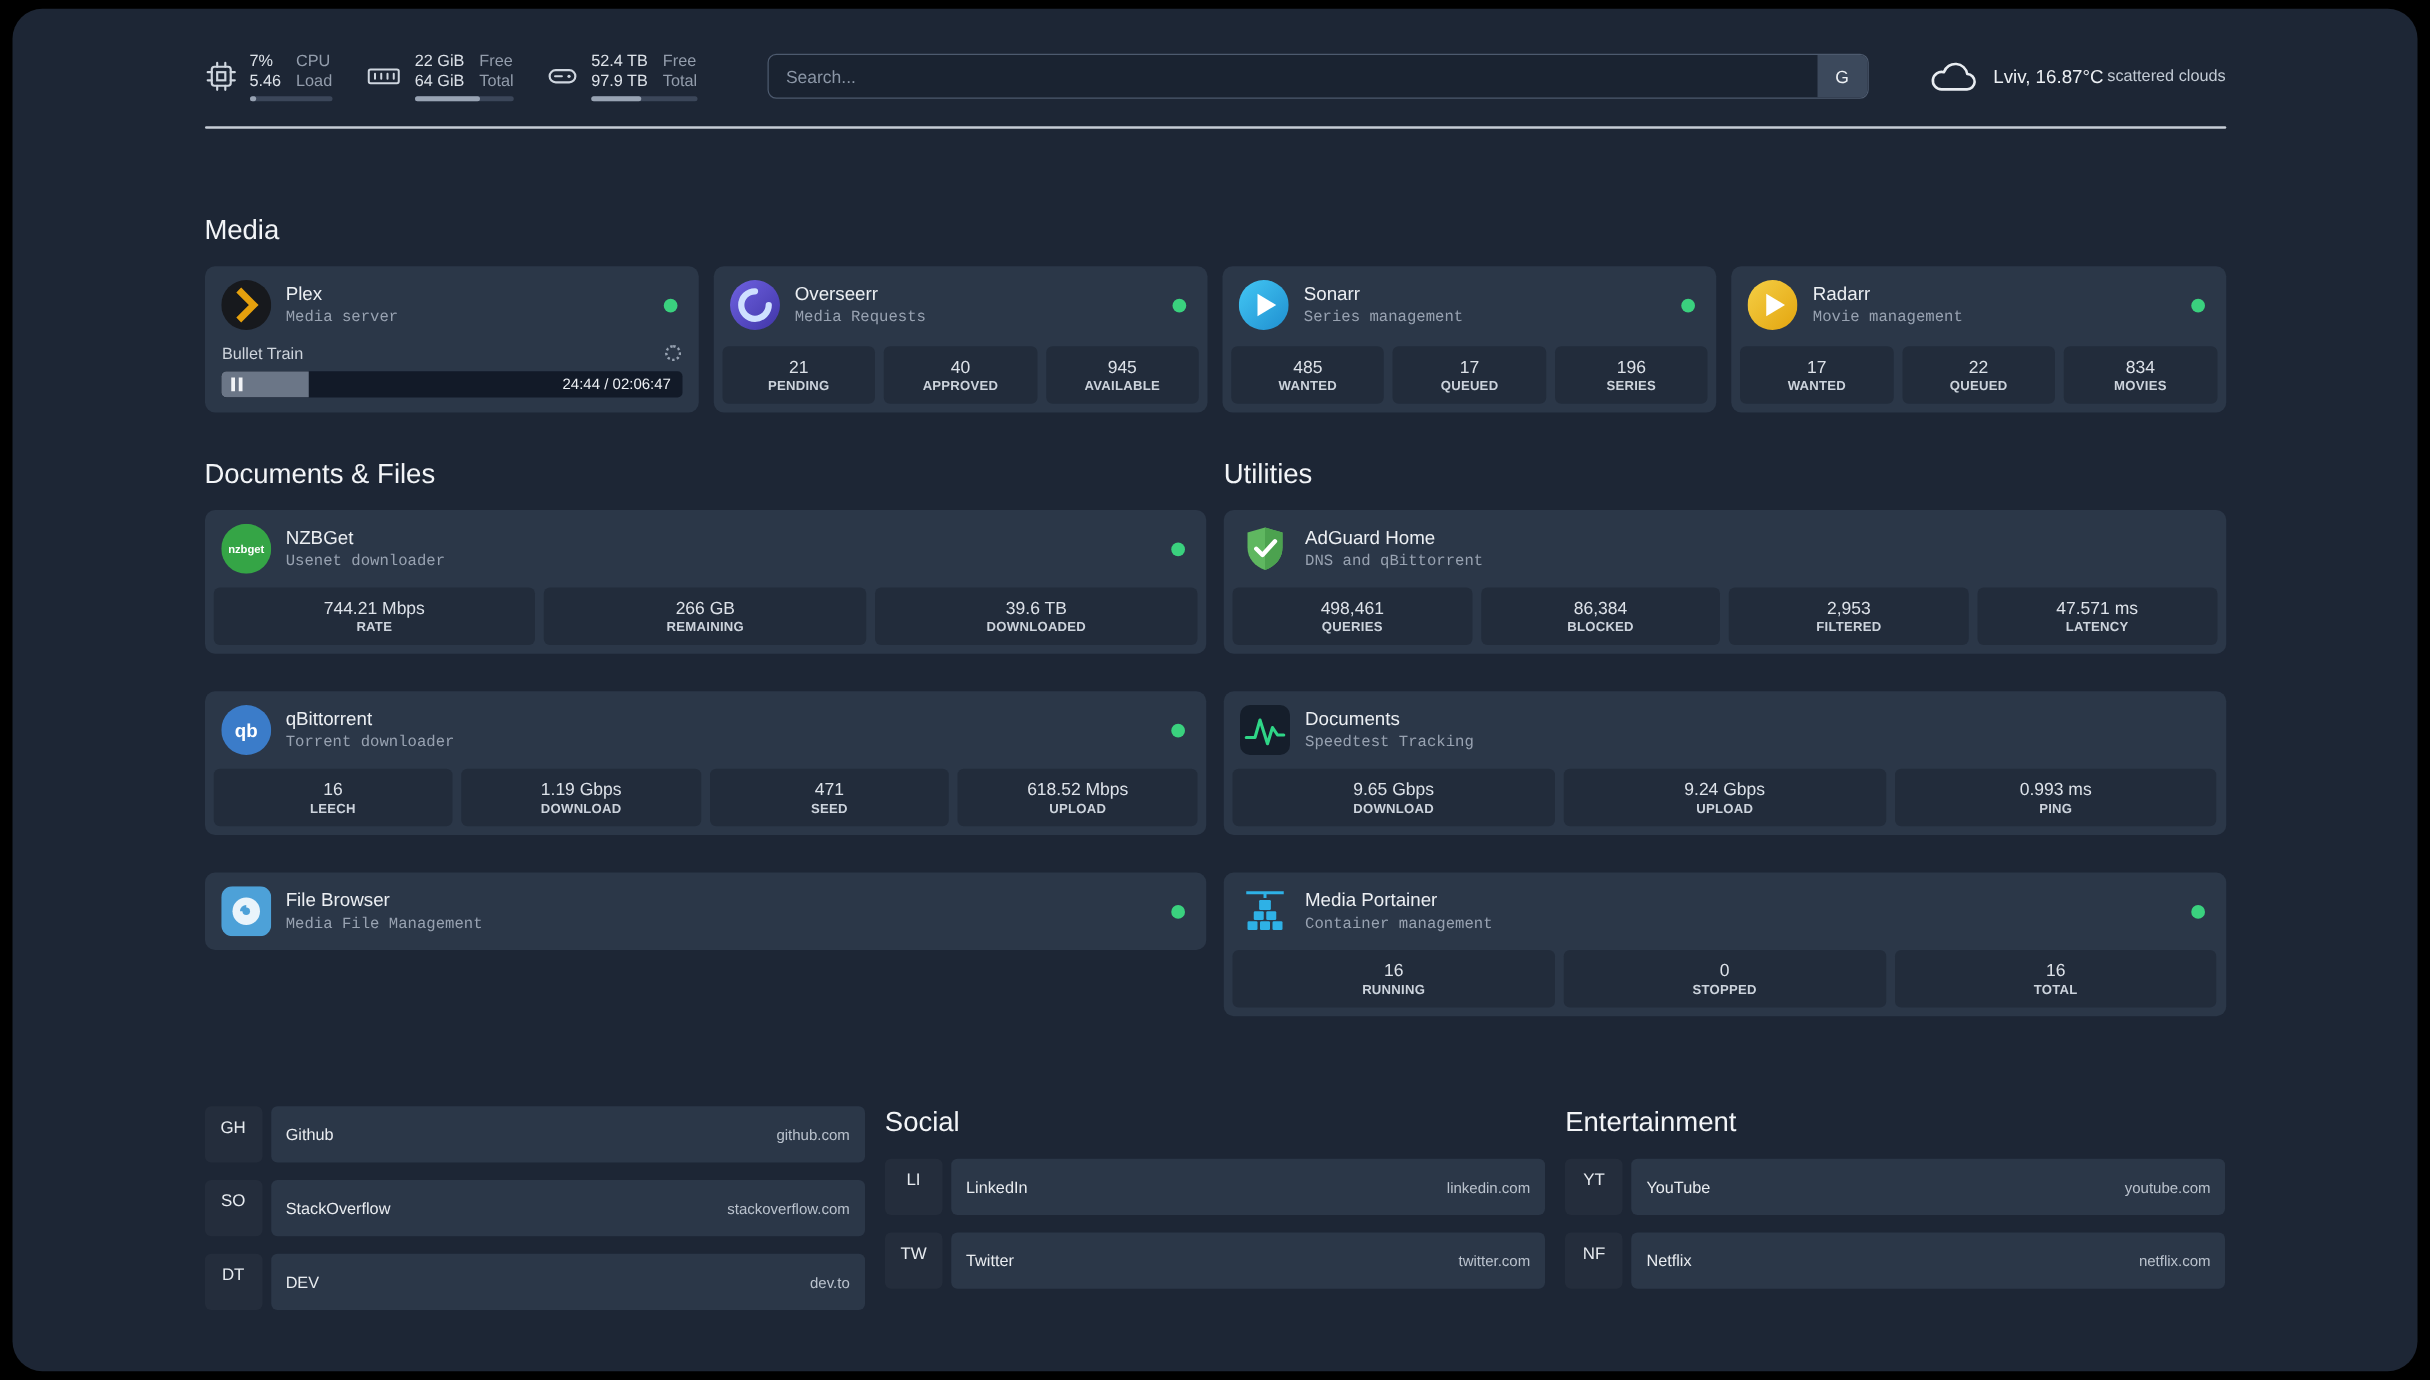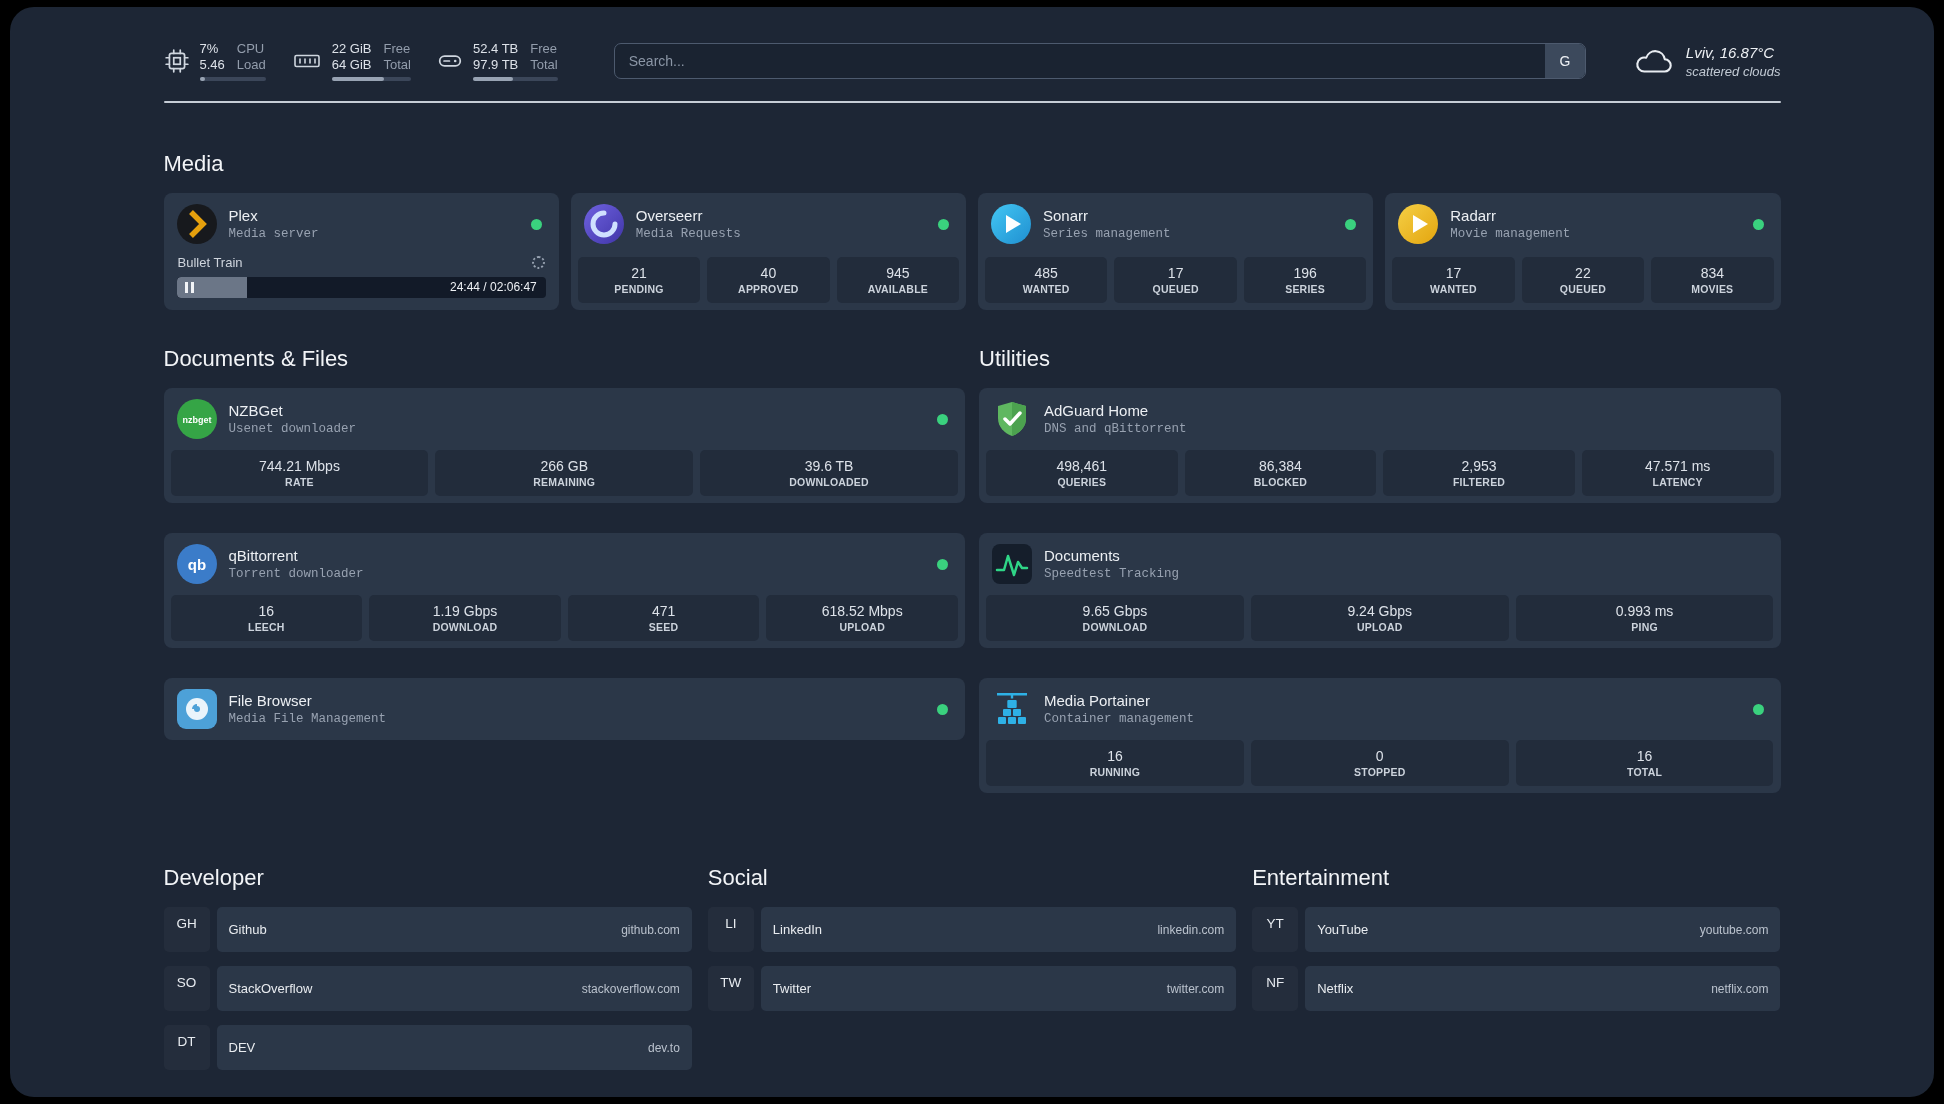--- a/index.html
+++ b/index.html
@@ -39,29 +39,29 @@
     flex: 1; background: transparent; border: none; outline: none;
     color: #dfe4ea; font-size: 14px; padding: 0 14px; font-family: inherit;
   }
   .search-input::placeholder { color: #8b96a6; }
   .search-provider {
     width: 40px; background: #3c495c; color: #eef1f5; border: none;
     font-size: 14px; font-family: inherit; cursor: pointer;
   }
 
   .weather { display: flex; align-items: center; gap: 12px; }
-  .weather-text { display: flex; flex-direction: column; gap: 3px; font-style: italic; }
+  .weather-text { display: flex; flex-direction: row; gap: 3px; }
   .weather-loc { font-size: 15px; color: #eceff3; }
   .weather-cond { font-size: 13px; color: #c2cad4; }
 
   .divider { height: 2px; background: #c6cdd6; border-radius: 1px; margin-top: 20px; }
 
   
   .section-title { font-size: 22px; font-weight: 500; color: #f2f4f7; margin-bottom: 16px; }
-  .media-section { margin-top: 48px; }
+  .media-section { margin-top: 68px; }
   .media-grid { display: grid; grid-template-columns: repeat(4, 1fr); gap: 12px; }
   .two-col { display: grid; grid-template-columns: 1fr 1fr; gap: 14px; margin-top: 36px; align-items: start; }
   .col-stack { display: flex; flex-direction: column; gap: 30px; }
 
   
   .card { background: #2b3748; border-radius: 8px; display: flex; flex-direction: column; }
   .card-head { display: flex; align-items: center; padding: 11px 13px; }
   .svc-icon { width: 40px; height: 40px; margin-right: 12px; flex: 0 0 auto; display: flex; }
   .svc-icon svg { width: 40px; height: 40px; }
   .svc-text { display: flex; flex-direction: column; gap: 3px; }
@@ -538,21 +538,20 @@
             </div>
           </div>
 
         </div>
       </section>
     </div>
 
     <div class="links-row">
 
       <section>
-        <h2 class="section-title">Developer</h2>
         <div class="bm">
           <span class="bm-abbr">GH</span>
           <span class="bm-body">
             <span class="bm-name">Github</span>
             <span class="bm-url">github.com</span>
           </span>
         </div>
         <div class="bm">
           <span class="bm-abbr">SO</span>
           <span class="bm-body">

